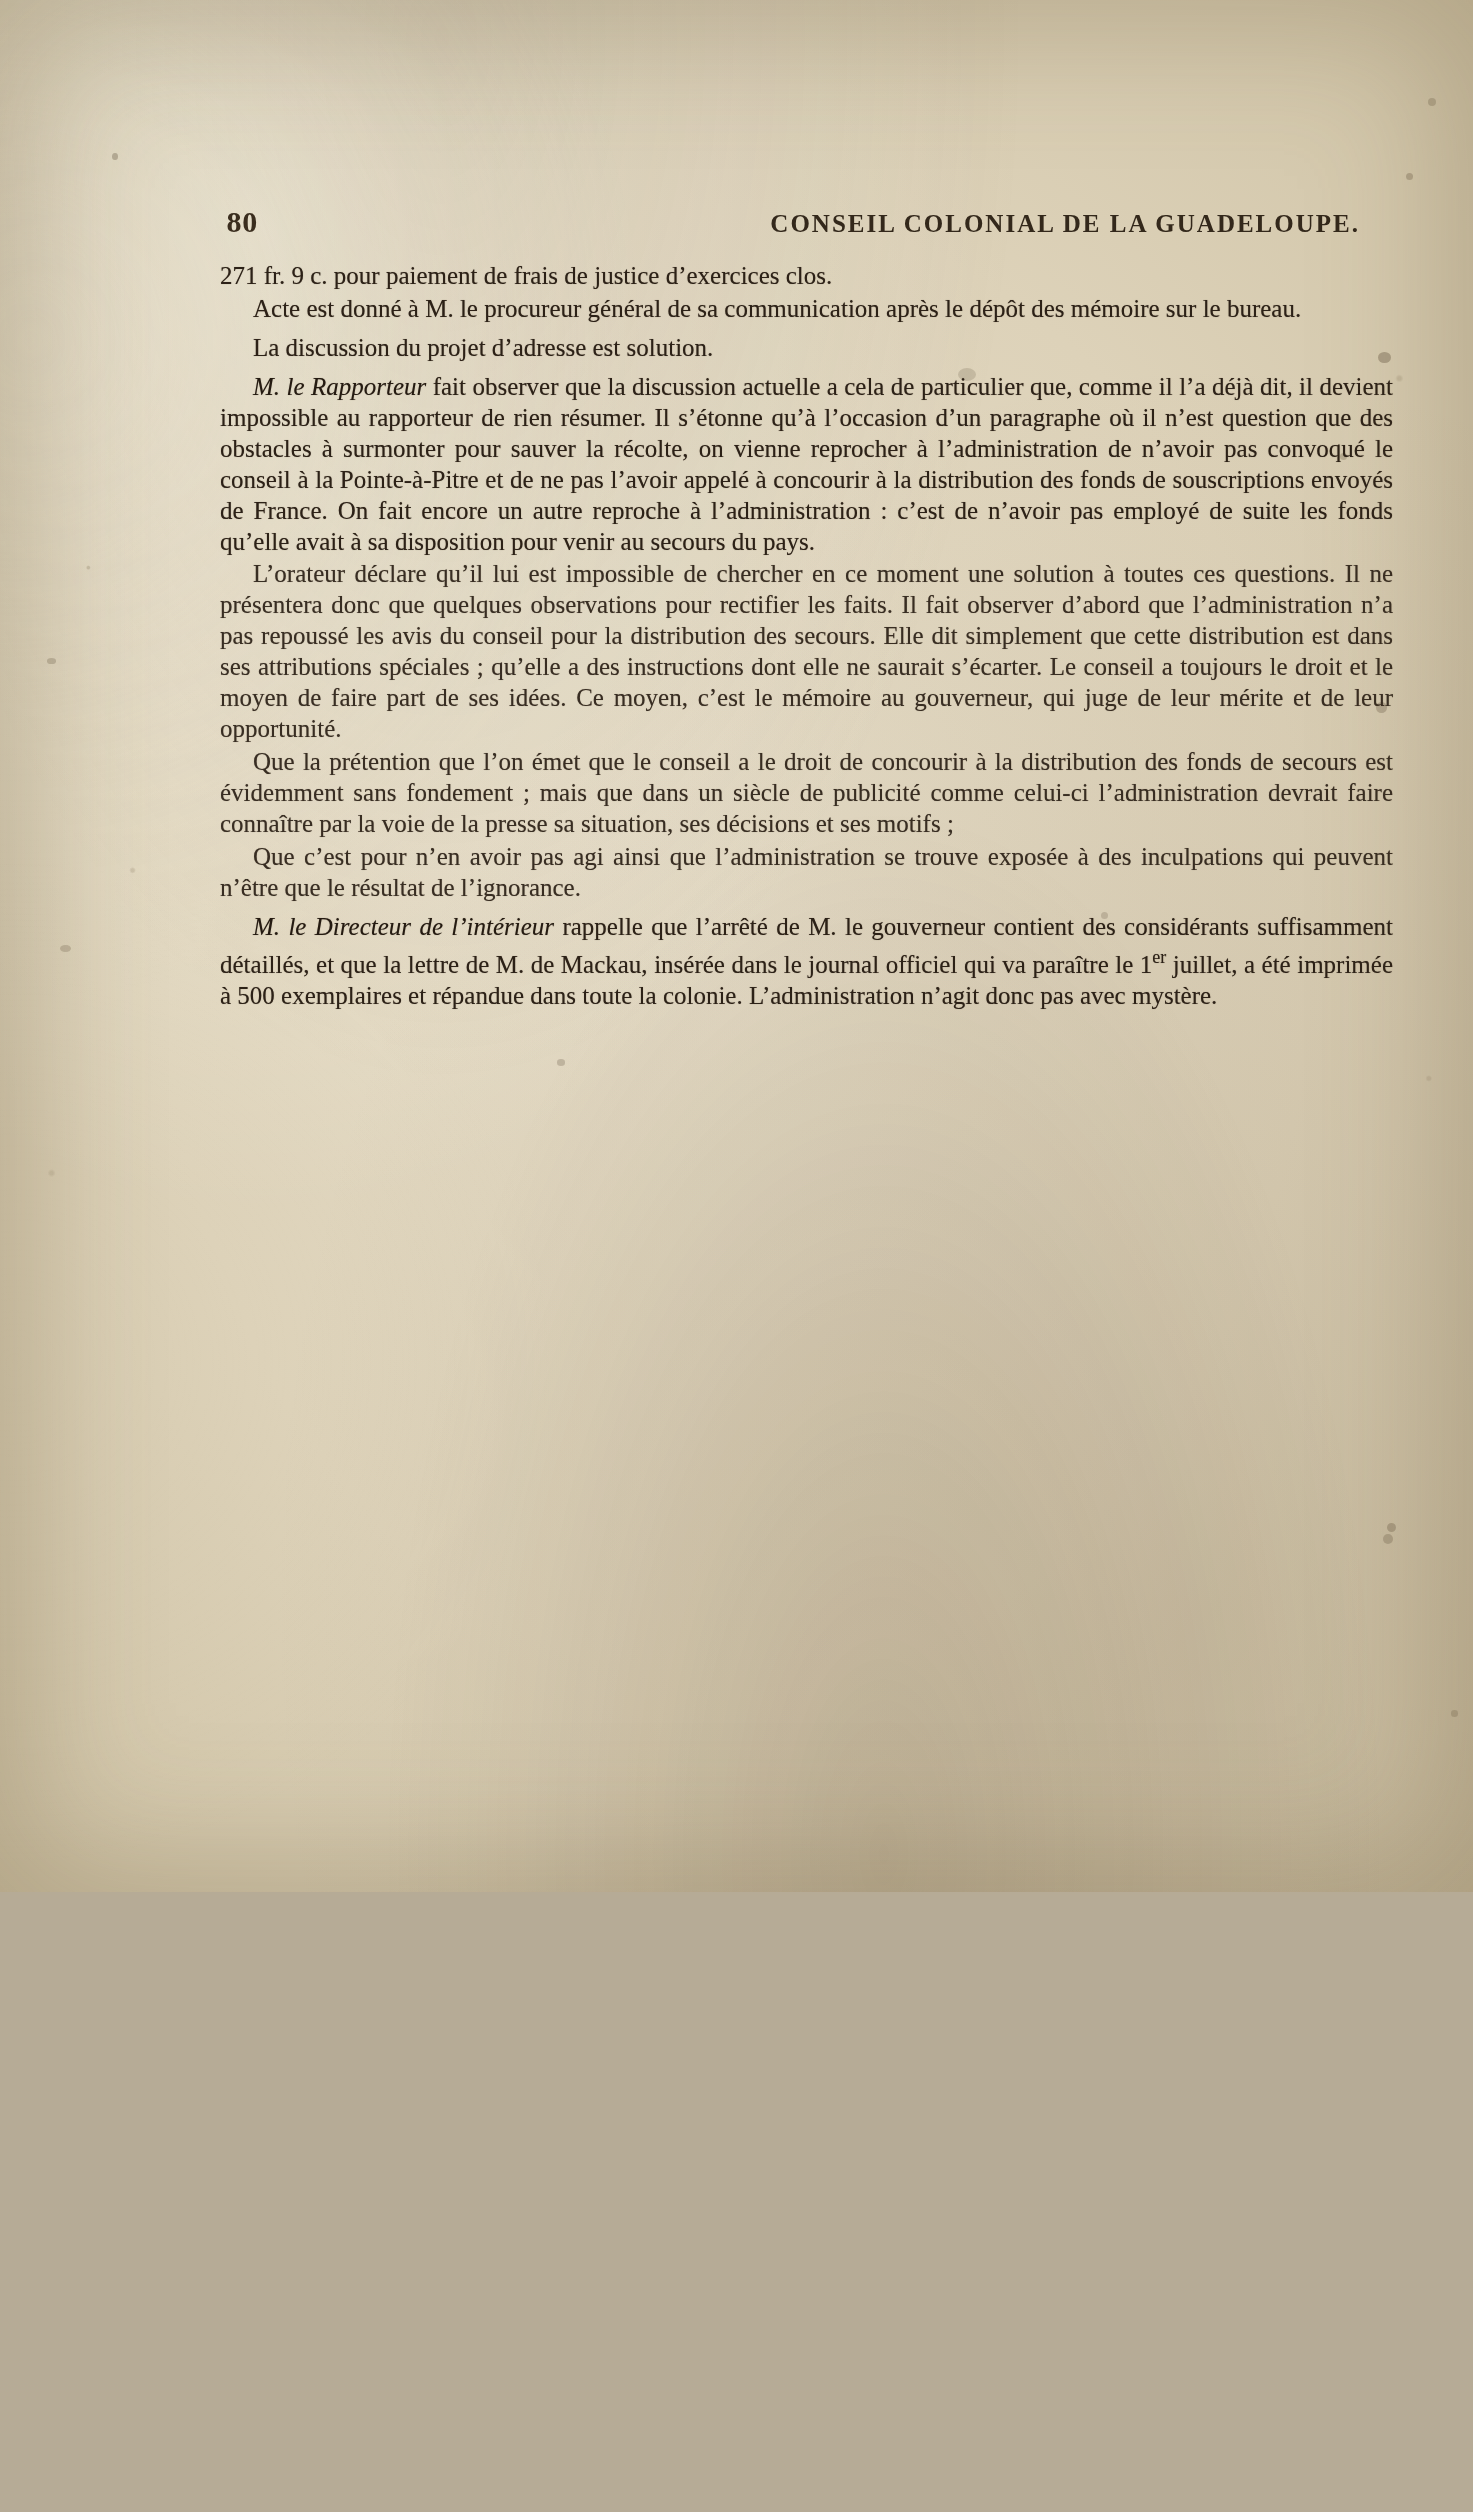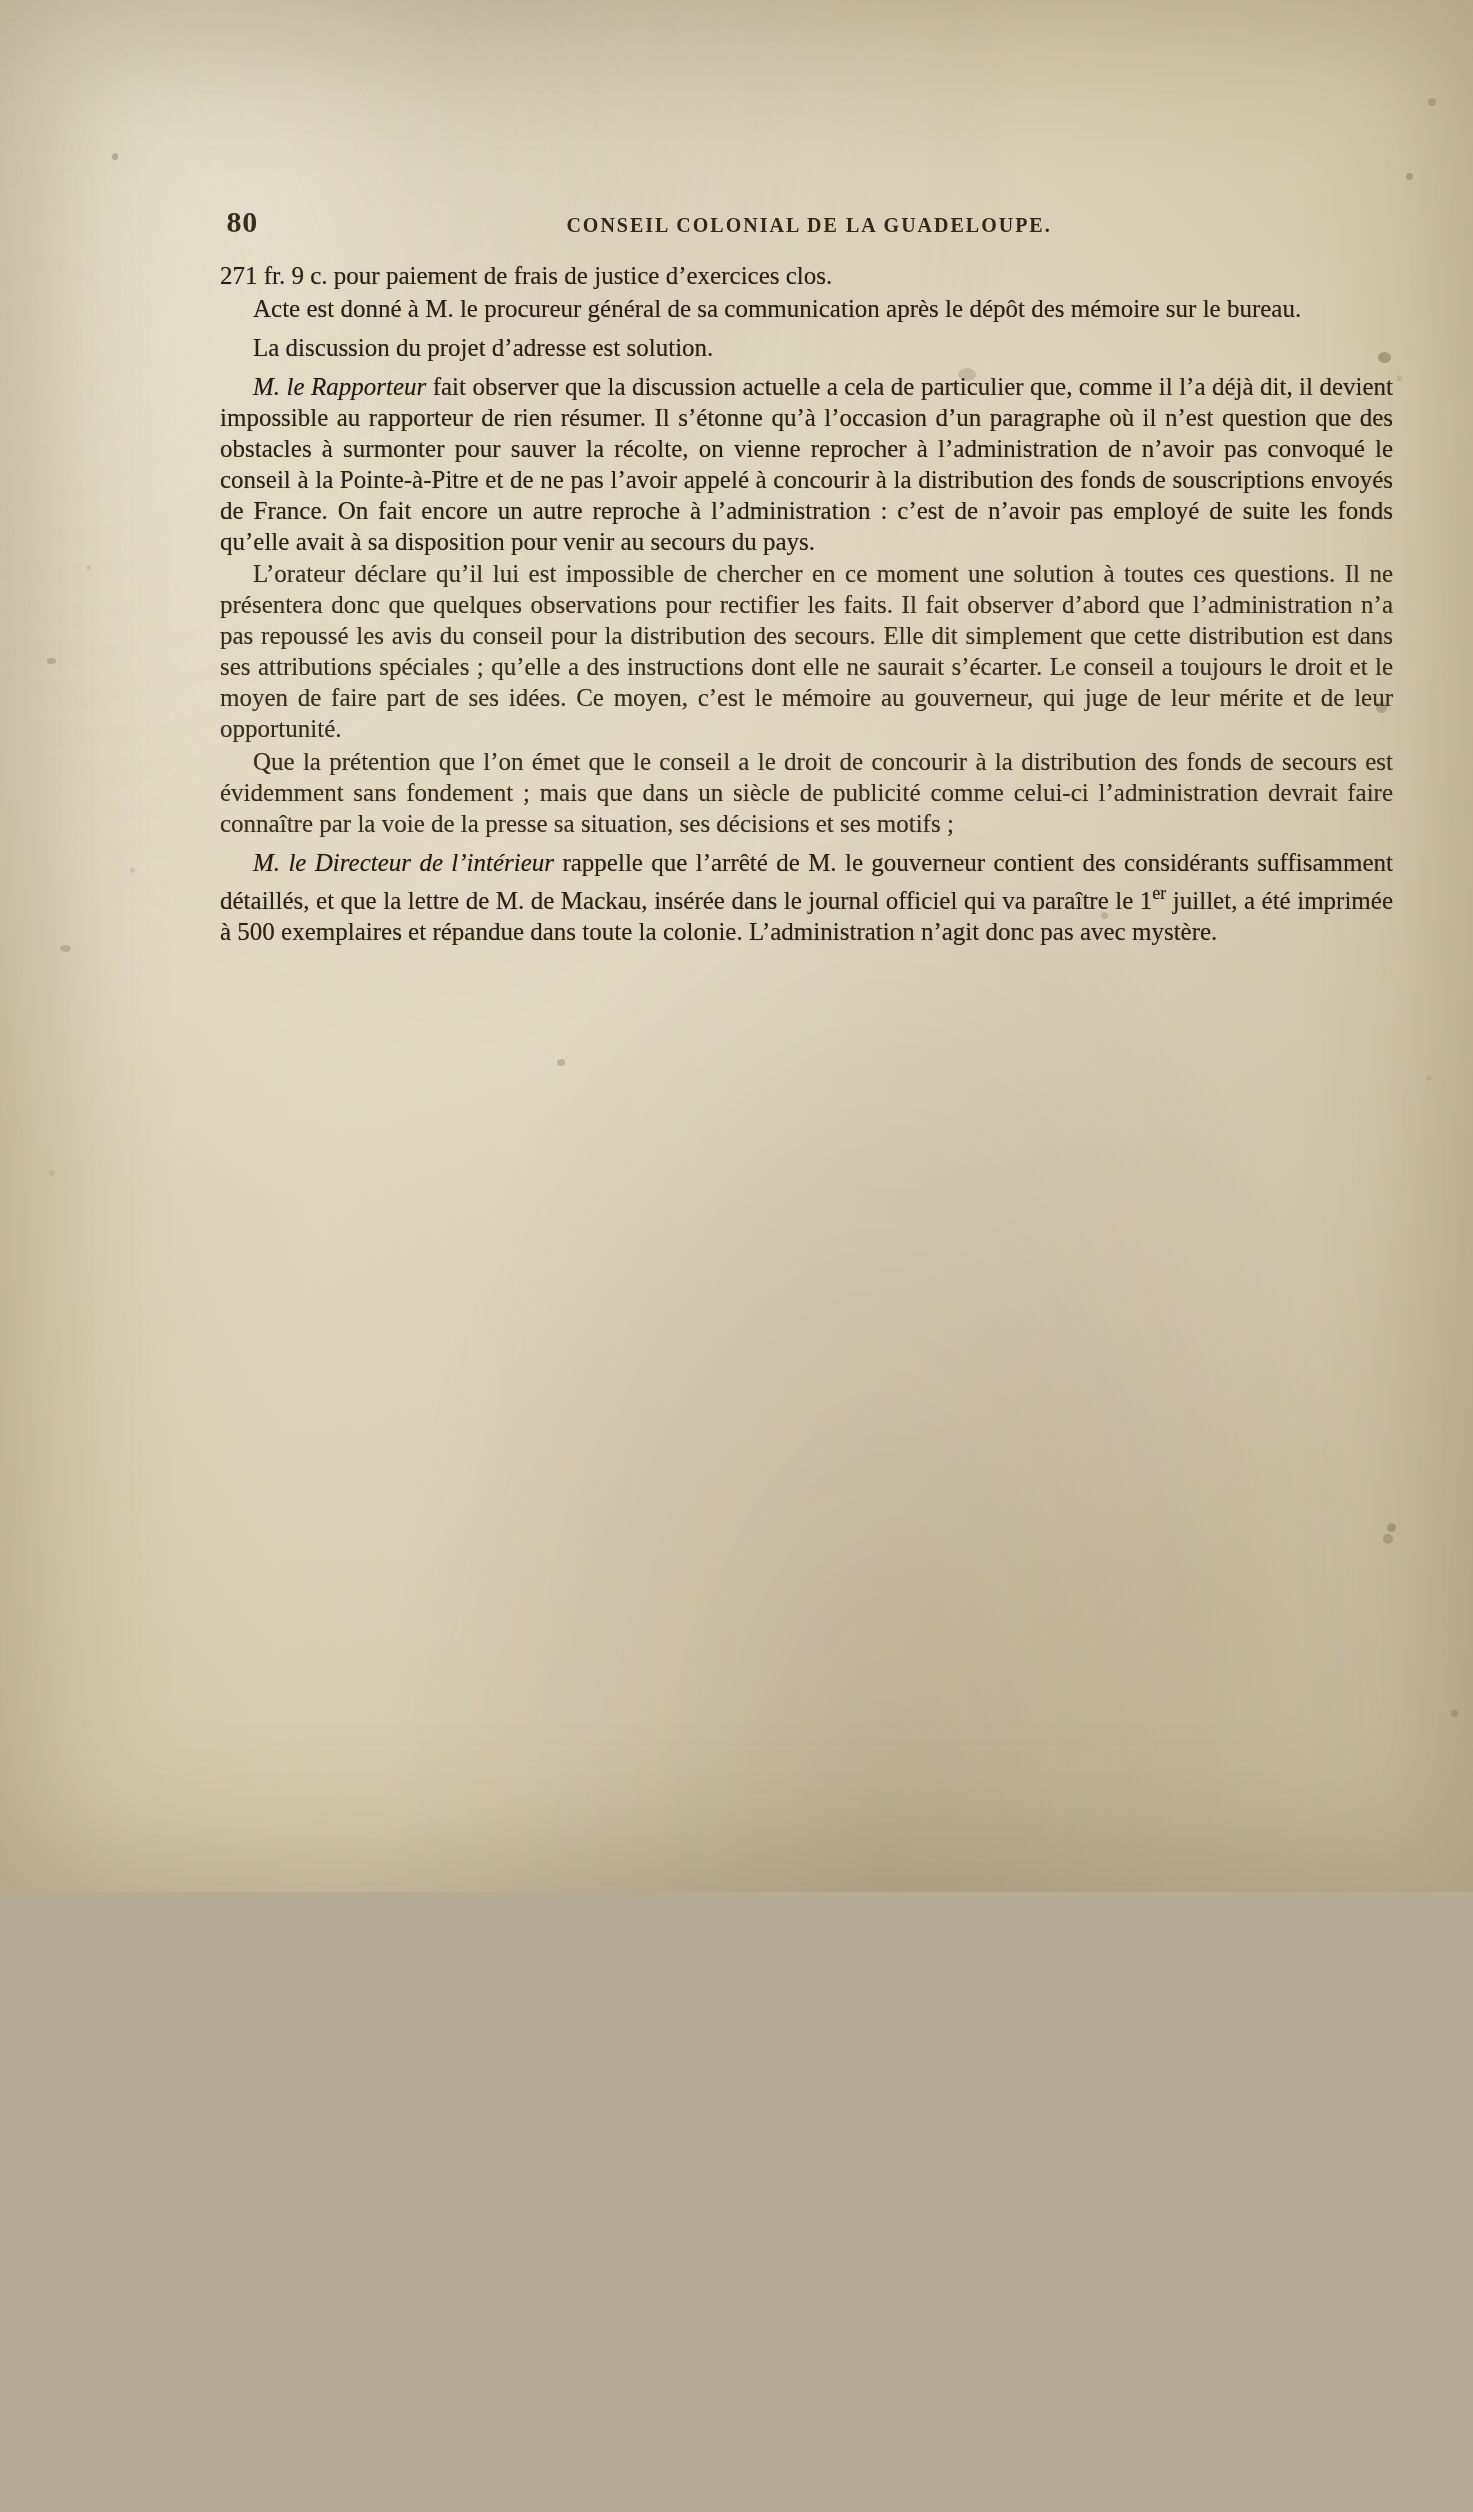--- a/index.html
+++ b/index.html
@@ -74,23 +74,23 @@
   }
   .folio {
     font-family: "Liberation Serif", serif;
     font-size: 30px;
     font-weight: 700;
     letter-spacing: 0.8px;
     color: #3a2d1e;
   }
   .running-head {
     flex: 1;
-    text-align: center;
+    text-align: right;
     font-family: "Liberation Serif", serif;
-    font-size: 20px;
+    font-size: 25px;
     font-weight: 700;
     letter-spacing: 2px;
     color: #33281b;
     padding-right: 33px;
   }
 
   
   p.para {
     margin: 0 0 1.6px 0;
     font-size: 25px;
@@ -151,20 +151,21 @@
     <p class="para indent" style="margin-top:8.1px;margin-bottom:8.1px">La discussion du projet d’adresse est solution.</p>
 
     <p class="para indent fade1">
       <span class="it strong">M. le Rapporteur</span><span> fait observer que la discussion actuelle a cela de particulier que, comme il l’a déjà dit, il devient impossible au rapporteur de rien résumer. Il s’étonne qu’à l’occasion d’un paragraphe où il n’est question que des obstacles à surmonter pour sauver la récolte, on vienne reprocher à l’administration de n’avoir pas convoqué le conseil à la Pointe-à-Pitre et de ne pas l’avoir appelé à concourir à la distribution des fonds de souscriptions envoyés de France. On fait encore un autre reproche à l’administration : c’est de n’avoir pas employé de suite les fonds qu’elle avait à sa disposition pour venir au secours du pays.</span>
     </p>
 
     <p class="para indent fade2">L’orateur déclare qu’il lui est impossible de chercher en ce moment une solution à toutes ces questions. Il ne présentera donc que quelques observations pour rectifier les faits. Il fait observer d’abord que l’administration n’a pas repoussé les avis du conseil pour la distribution des secours. Elle dit simplement que cette distribution est dans ses attributions spéciales ; qu’elle a des instructions dont elle ne saurait s’écarter. Le conseil a toujours le droit et le moyen de faire part de ses idées. Ce moyen, c’est le mémoire au gouverneur, qui juge de leur mérite et de leur opportunité.</p>
 
     <p class="para indent fade2">Que la prétention que l’on émet que le conseil a le droit de concourir à la distribution des fonds de secours est évidemment sans fondement ; mais que dans un siècle de publicité comme celui-ci l’administration devrait faire connaître par la voie de la presse sa situation, ses décisions et ses motifs ;</p>
 
+    <p class="para indent fade2">Que c’est pour n’en avoir pas agi ainsi que l’administration se trouve exposée à des inculpations qui peuvent n’être que le résultat de l’ignorance.</p>
 
     <p class="para indent fade1" style="margin-top:8.1px">
       <span class="it strong">M. le Directeur de l’intérieur</span><span> rappelle que l’arrêté de M. le gouverneur contient des considérants suffisamment détaillés, et que la lettre de M. de Mackau, insérée dans le journal officiel qui va paraître le 1</span><span class="sm">er</span><span> juillet, a été imprimée à 500 exemplaires et répandue dans toute la colonie. L’administration n’agit donc pas avec mystère.</span>
     </p>
 
 
   </div>
 
   <div class="blot" style="left:958px;top:368px;width:18px;height:13px;opacity:.35"></div>
   <div class="blot" style="left:1376px;top:702px;width:10.6px;height:10.6px;opacity:.5"></div>

